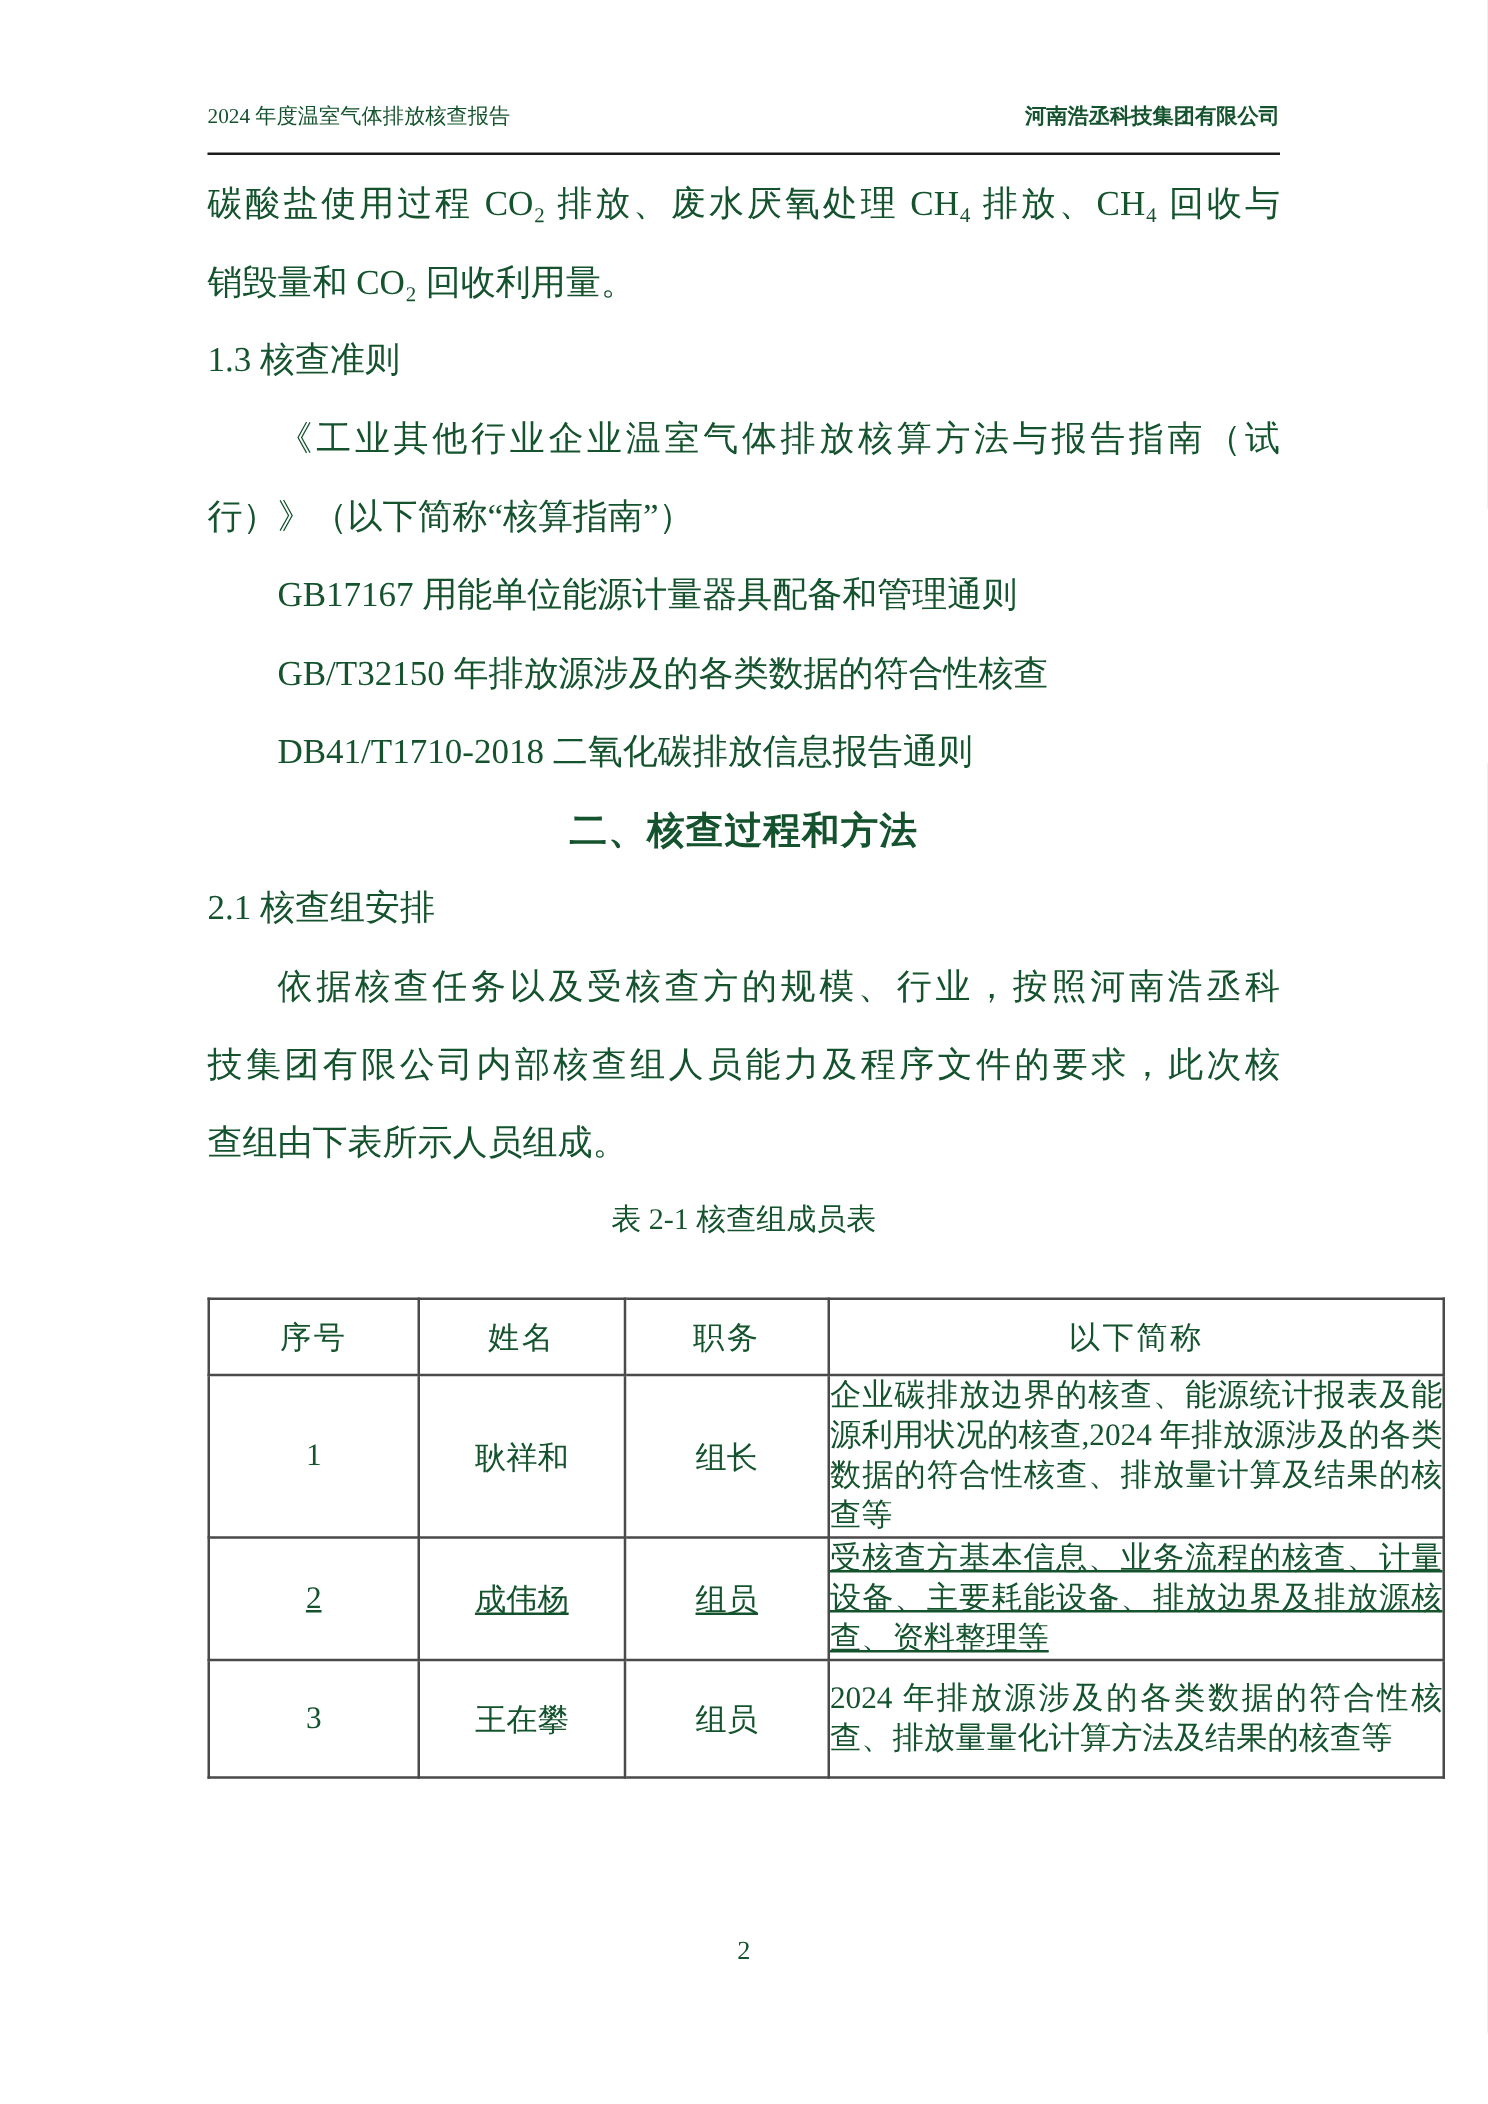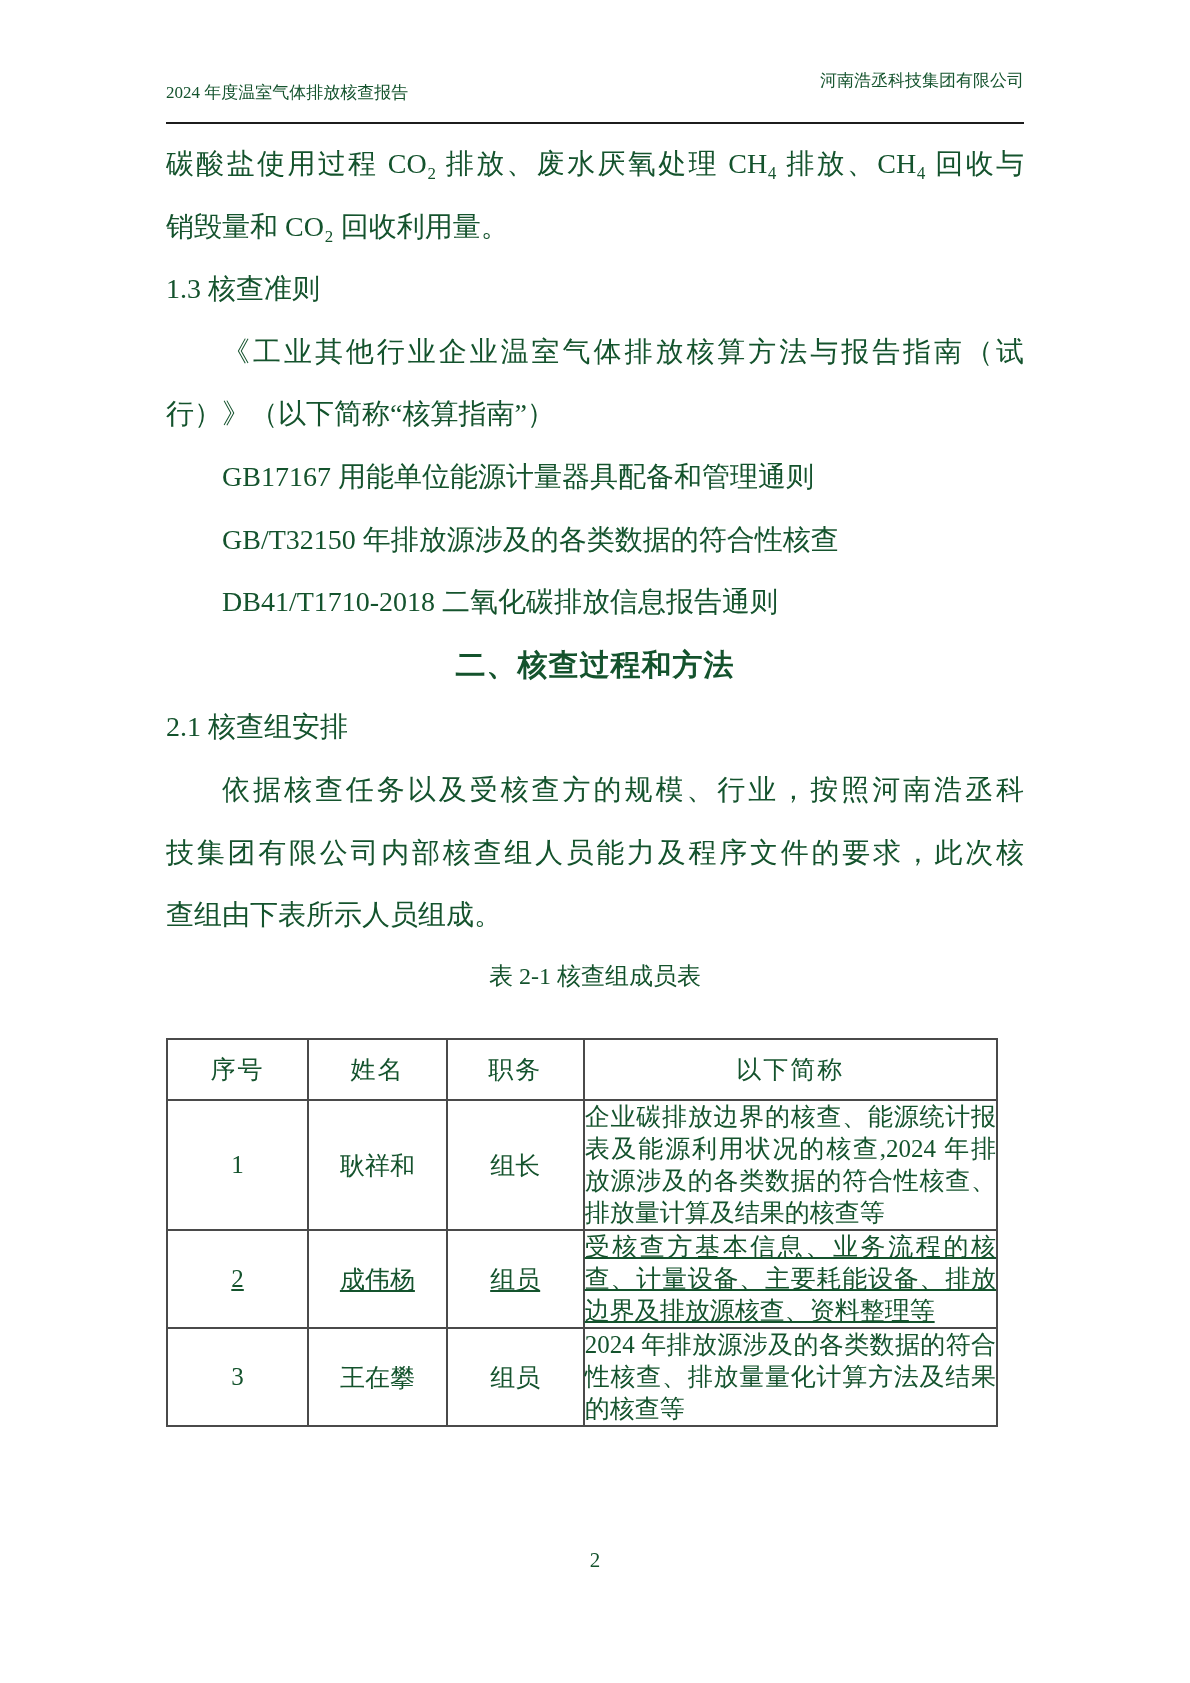--- a/index.html
+++ b/index.html
@@ -7,41 +7,41 @@
     position:relative;
     width:1190px;height:1683px;
     background:#ffffff;
     margin:0 auto;
     font-family:"Liberation Serif","DejaVu Serif",serif;
     color:#14532d;
     overflow:hidden;
   }
   
   .hdr-left{position:absolute;left:166px;top:80px;font-size:17px;line-height:26px;}
-  .hdr-right{position:absolute;right:166px;top:68px;font-size:17px;line-height:26px;}
+  .hdr-right{position:absolute;right:166px;top:80px;font-size:17px;line-height:26px;font-weight:bold;}
   .hdr-rule{position:absolute;left:166px;right:166px;top:122px;border-top:2px solid #1c1c1c;height:0;}
   
   .content{position:absolute;left:166px;width:858px;top:133px;}
   .bline{
     font-size:28px;
     line-height:62.6px;
     height:62.6px;
     white-space:nowrap;
     overflow:visible;
   }
   .bline.fill{white-space:normal;text-align:justify;text-align-last:justify;}
   .bline.ind{padding-left:56px;}
   .bline.heading{font-weight:bold;font-size:30px;font-family:"Liberation Sans","DejaVu Sans",sans-serif;letter-spacing:1px;text-align:center;}
   
   .tbl-caption{
     position:absolute;left:166px;width:858px;top:945px;
     font-size:24px;line-height:62px;height:62px;text-align:center;
   }
   .team-table{
-    position:absolute;left:166px;top:1038px;width:832px;
+    position:absolute;left:166px;top:1038px;width:990px;
     border-collapse:collapse;table-layout:fixed;
   }
   .team-table td,.team-table th{
     border:2px solid #4a4a4a;
     font-weight:normal;
     font-size:25px;
     padding:0;
     vertical-align:middle;
   }
   .team-table th{height:59px;text-align:center;letter-spacing:2px;}

